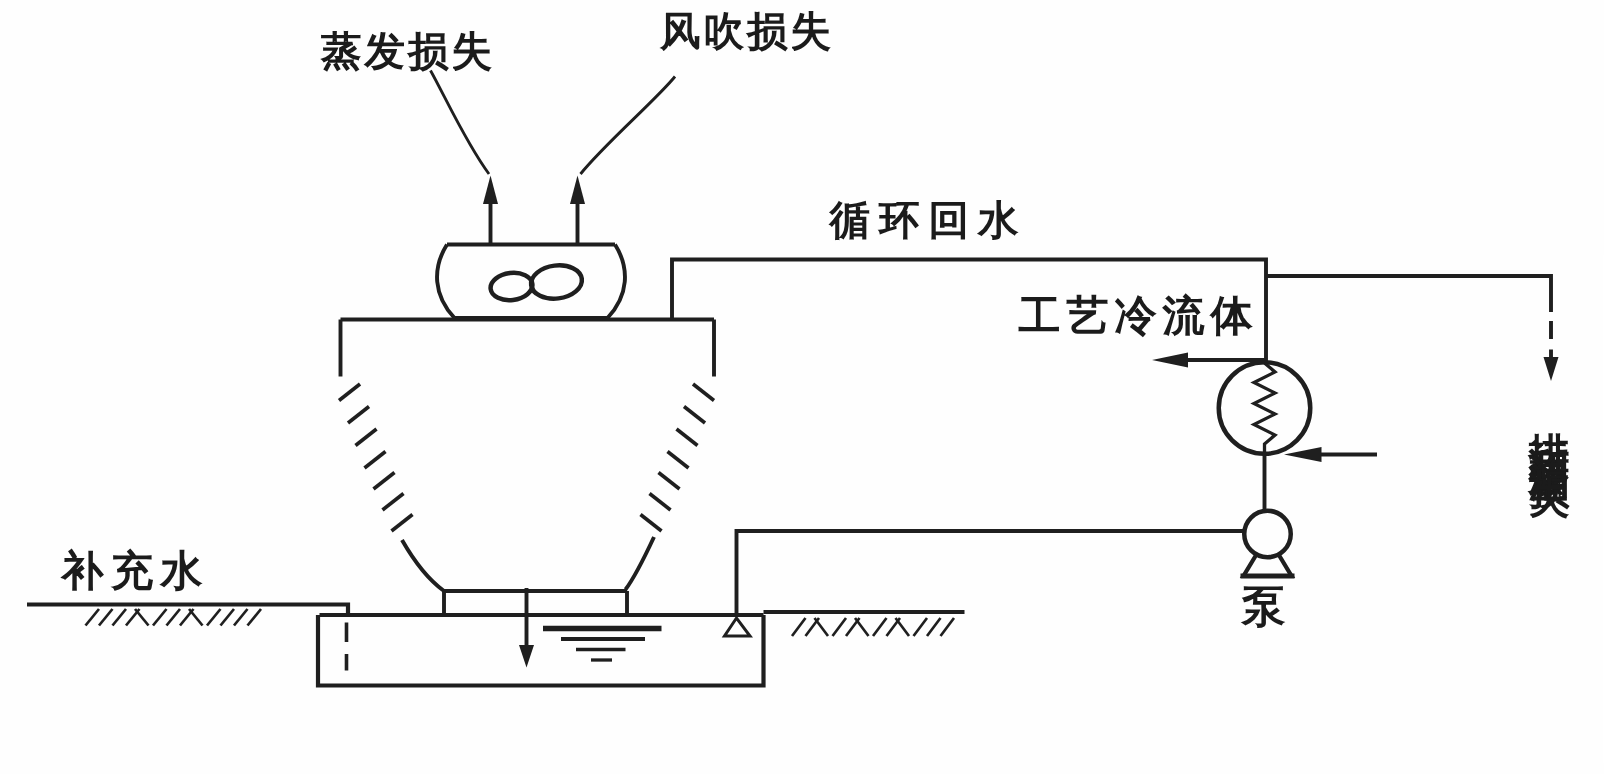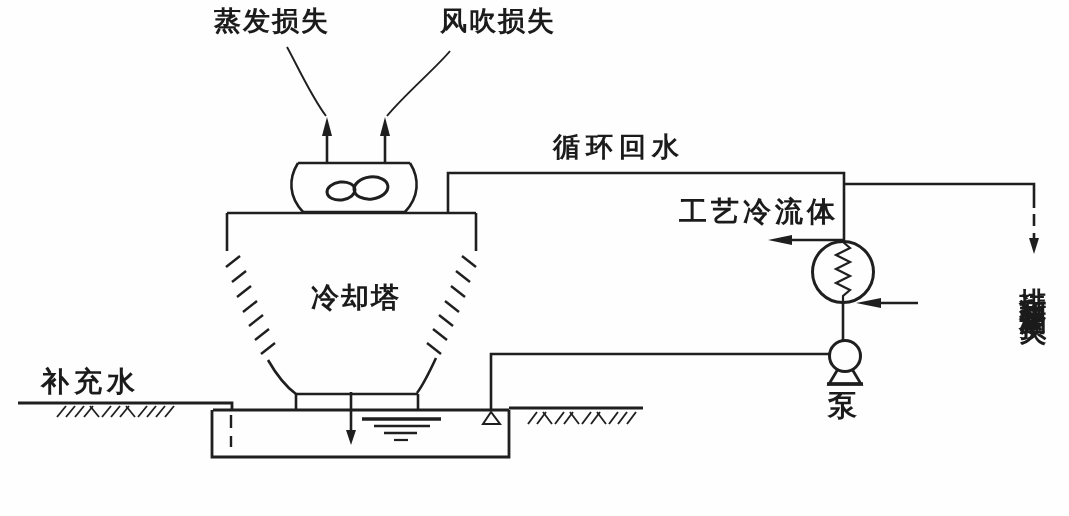--- a/index.html
+++ b/index.html
@@ -173,31 +173,30 @@
         <path d="M570,412 L579,424"></path>
       <path d="M582,424 L591,412"></path>
         <path d="M591,424 L600,412"></path>
       <path d="M597,412 L606,424"></path>
         <path d="M609,424 L618,412"></path>
       <path d="M618,424 L627,412"></path>
         <path d="M627,424 L636,412"></path>
     </g>
   </svg>
 
-  <div class="lbl" style="left:214px;top:7px;">蒸发损失</div>
+  <div class="lbl" style="left:214px;top:20px;">蒸发损失</div>
 
   <div class="lbl" style="left:440px;top:7px;font-family:Liberation Serif, serif;">风吹损失</div>
 
   <div class="lbl" style="left:553px;top:133px;letter-spacing:6px;">循环回水</div>
 
   <div class="lbl" style="left:679px;top:197px;font-size:28px;letter-spacing:4px;text-align:center;">工艺冷流体</div>
 
 
 
 
-  <div class="lbl" style="left:311px;top:283px;font-size:28px;">冷却塔</div>
 
   <div class="lbl" style="left:41px;top:367px;font-size:28px;letter-spacing:5px;">补充水</div>
 
   <div class="lbl" style="left:828px;top:390px;font-size:29px;">泵</div>
 
   <div class="lbl vertical" style="left:1017px;top:266px;">排污和渗漏损失</div>
 </div>
 
 </body></html>

